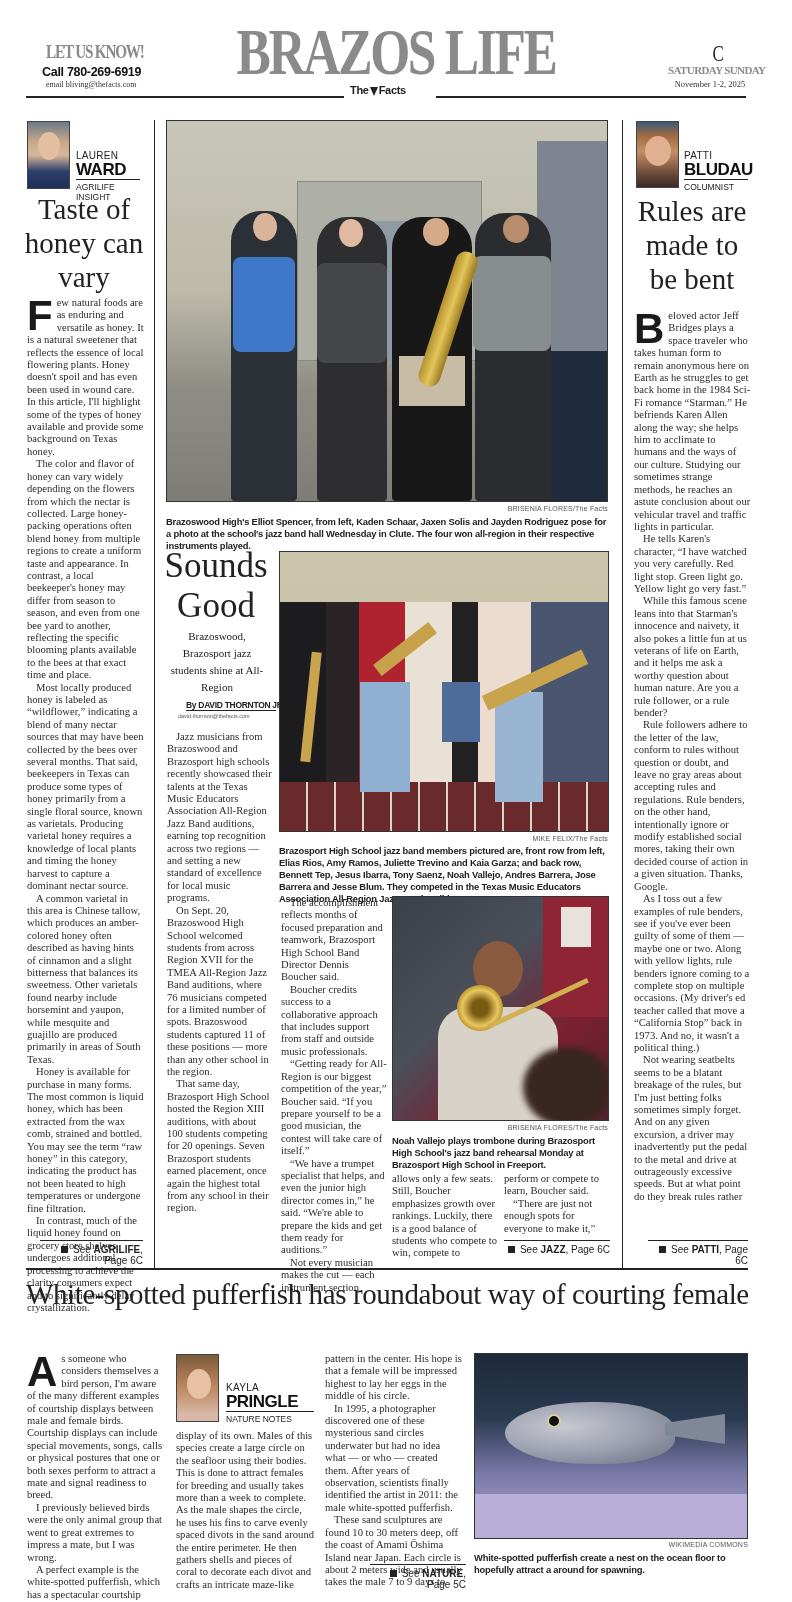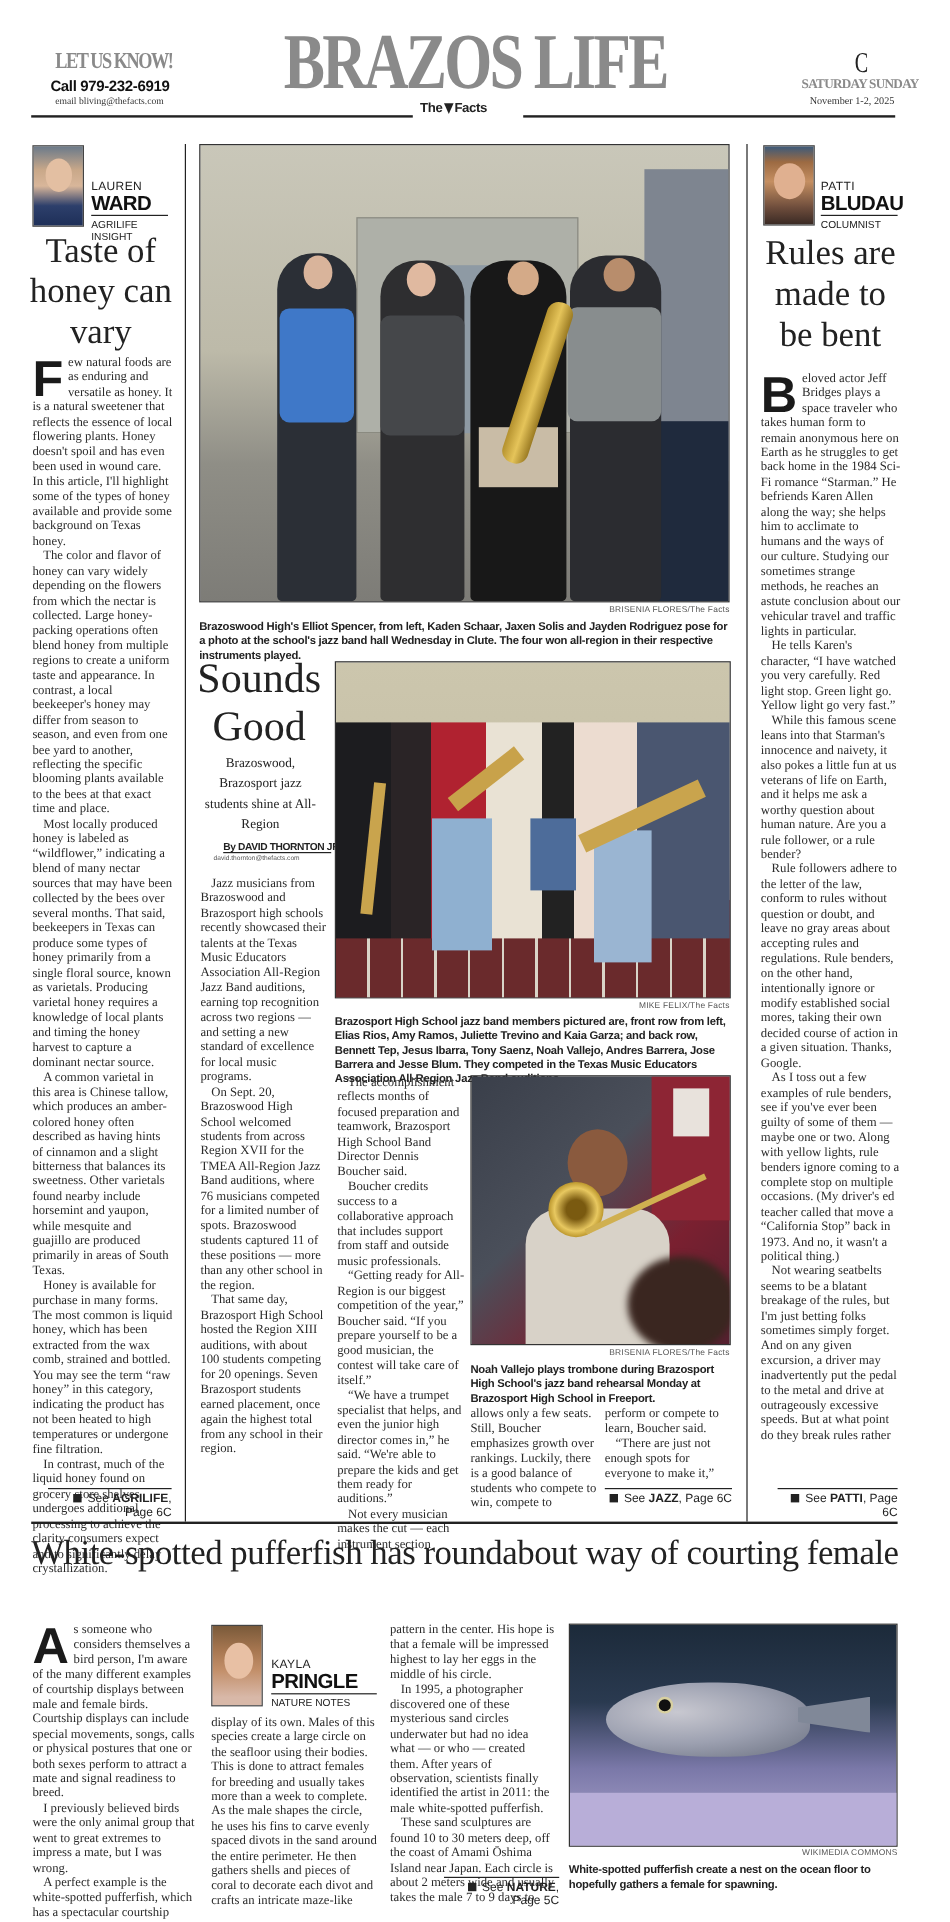--- a/index.html
+++ b/index.html
@@ -23,21 +23,21 @@
 .mug{position:absolute;overflow:hidden;border:1px solid #444}
 .byline-first{font-family:"Liberation Sans",sans-serif;font-size:10px;color:#222;letter-spacing:0.3px}
 .byline-last{font-family:"Liberation Sans",sans-serif;font-weight:bold;font-size:17px;line-height:17px;color:#111;letter-spacing:-0.5px;border-bottom:1px solid #222;padding-bottom:1px}
 .byline-role{font-family:"Liberation Sans",sans-serif;font-size:8.5px;color:#222;margin-top:2px}
 </style>
 </head>
 <body>
 
 <div>
   <div class="abs cond" style="left:46px;top:41px;font-family:'Liberation Serif',serif;font-weight:bold;font-size:19px;color:#8a8a8a;letter-spacing:-1.5px;transform:scaleX(0.8);white-space:nowrap">LET US KNOW!</div>
-  <div class="abs" style="left:42px;top:65px;font-family:'Liberation Sans',sans-serif;font-weight:bold;font-size:12.5px;color:#111;white-space:nowrap;letter-spacing:-0.3px">Call 979-232-6919</div>
+  <div class="abs" style="left:42px;top:65px;font-family:'Liberation Sans',sans-serif;font-weight:bold;font-size:12.5px;color:#111;white-space:nowrap;letter-spacing:-0.3px">Call 780-269-6919</div>
   <div class="abs" style="left:46px;top:80px;font-family:'Liberation Serif',serif;font-size:8px;color:#333;white-space:nowrap">email bliving@thefacts.com</div>
 
   <div class="abs" style="left:180px;top:16px;width:432px;text-align:center;font-family:'Liberation Serif',serif;font-weight:bold;font-size:66px;line-height:72px;color:#8a8a8a;letter-spacing:-3px;transform:scaleX(0.78);white-space:nowrap">BRAZOS LIFE</div>
 
   <div class="rule-h" style="left:26px;top:96px;width:318px;height:1.5px"></div>
   <div class="abs" style="left:350px;top:84px;font-family:'Liberation Sans',sans-serif;font-weight:bold;font-size:11px;color:#222;white-space:nowrap;letter-spacing:-0.3px">
     <span>The</span><span style="display:inline-block;width:0;height:0;border-left:4px solid transparent;border-right:4px solid transparent;border-top:9px solid #222;margin:0 1px;vertical-align:-2px"></span><span>Facts</span>
   </div>
   <div class="rule-h" style="left:436px;top:96px;width:310px;height:1.5px"></div>
 
@@ -214,14 +214,14 @@
     <span class="sq"></span><span>See </span><b>NATURE</b><span>, Page 5C</span>
   </div>
 
   <div class="photo" style="left:474px;top:1353px;width:274px;height:186px;border:1px solid #333;background:linear-gradient(180deg,#1c2a3a 0%,#2a3a50 35%,#7a78a8 65%,#b0a8d0 100%)">
     <div style="position:absolute;left:30px;top:48px;width:170px;height:62px;border-radius:50% 45% 40% 50%;background:radial-gradient(ellipse at 35% 40%,#c8c8d0 0%,#9ca0b0 50%,#6a7080 100%)"></div>
     <div style="position:absolute;left:72px;top:60px;width:14px;height:14px;border-radius:50%;background:#111;border:2px solid #d8d0a0"></div>
     <div style="position:absolute;left:190px;top:60px;width:60px;height:30px;background:#808898;clip-path:polygon(0 30%,100% 0,100% 100%,0 70%)"></div>
     <div style="position:absolute;left:0;top:140px;width:274px;height:46px;background:#b8aed8"></div>
   </div>
   <div class="abs credit" style="left:560px;top:1541px;width:188px">WIKIMEDIA COMMONS</div>
-  <div class="abs caption" style="left:474px;top:1552px;width:280px">White-spotted pufferfish create a nest on the ocean floor to hopefully gathers a female for spawning.</div>
+  <div class="abs caption" style="left:474px;top:1552px;width:280px">White-spotted pufferfish create a nest on the ocean floor to hopefully attract a around for spawning.</div>
 </section>
 
 </body></html>

